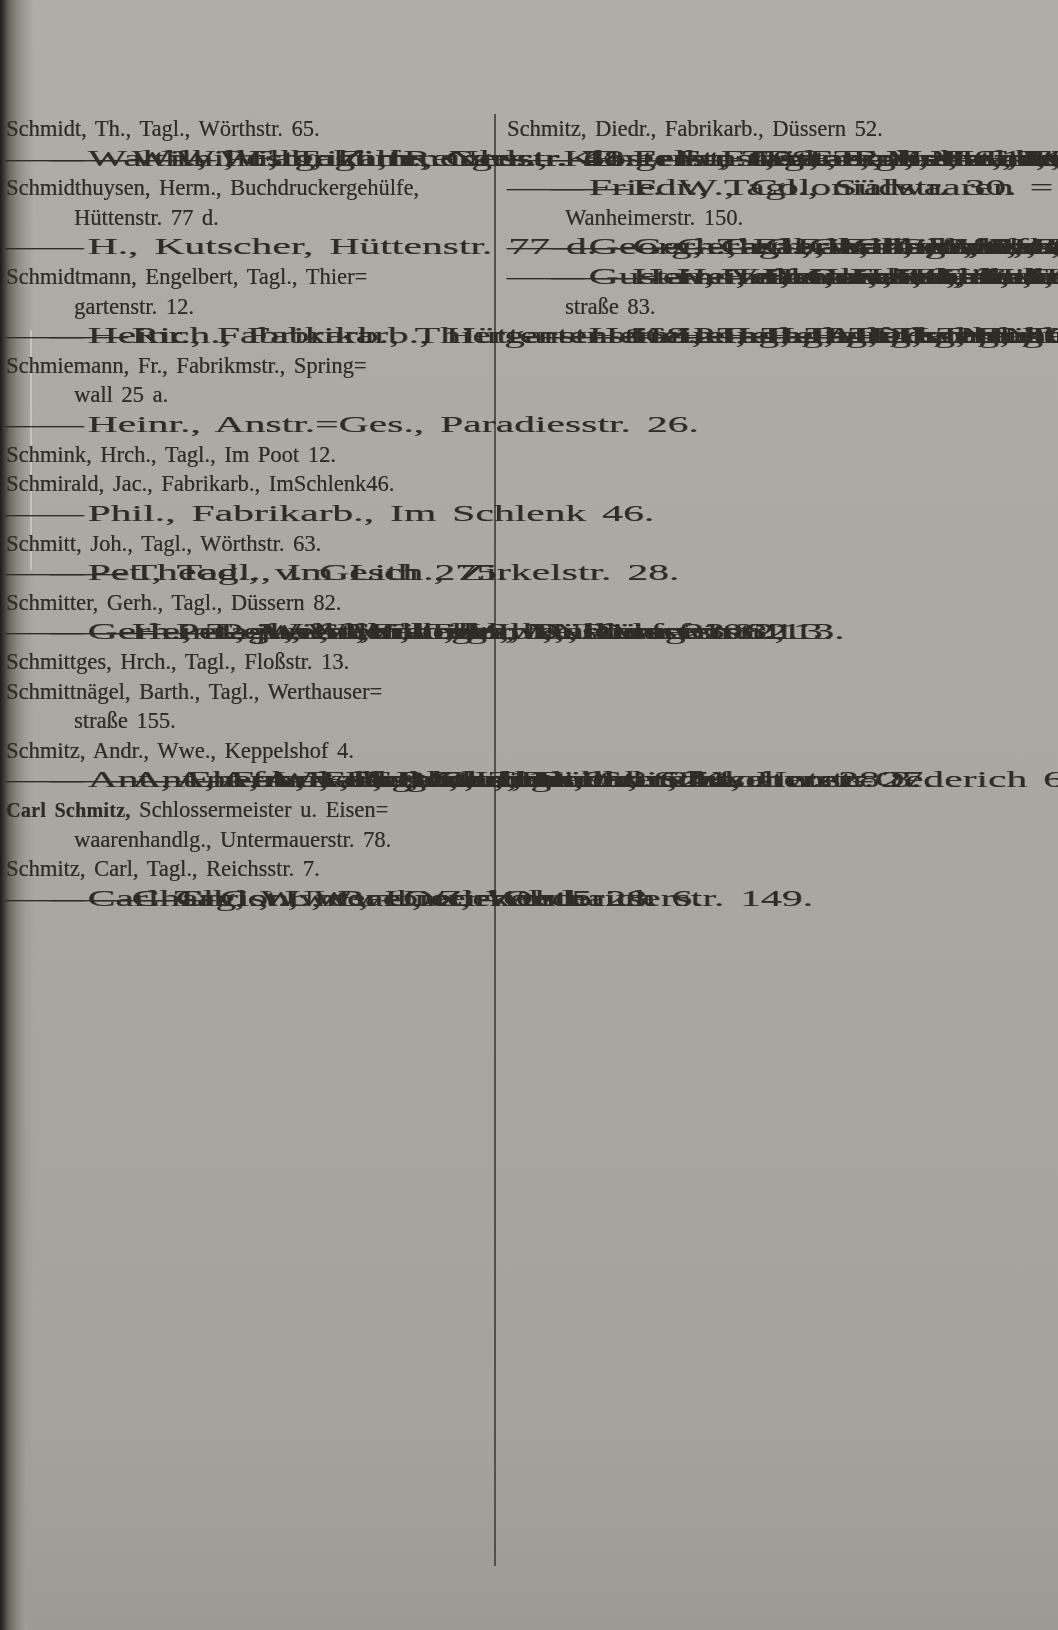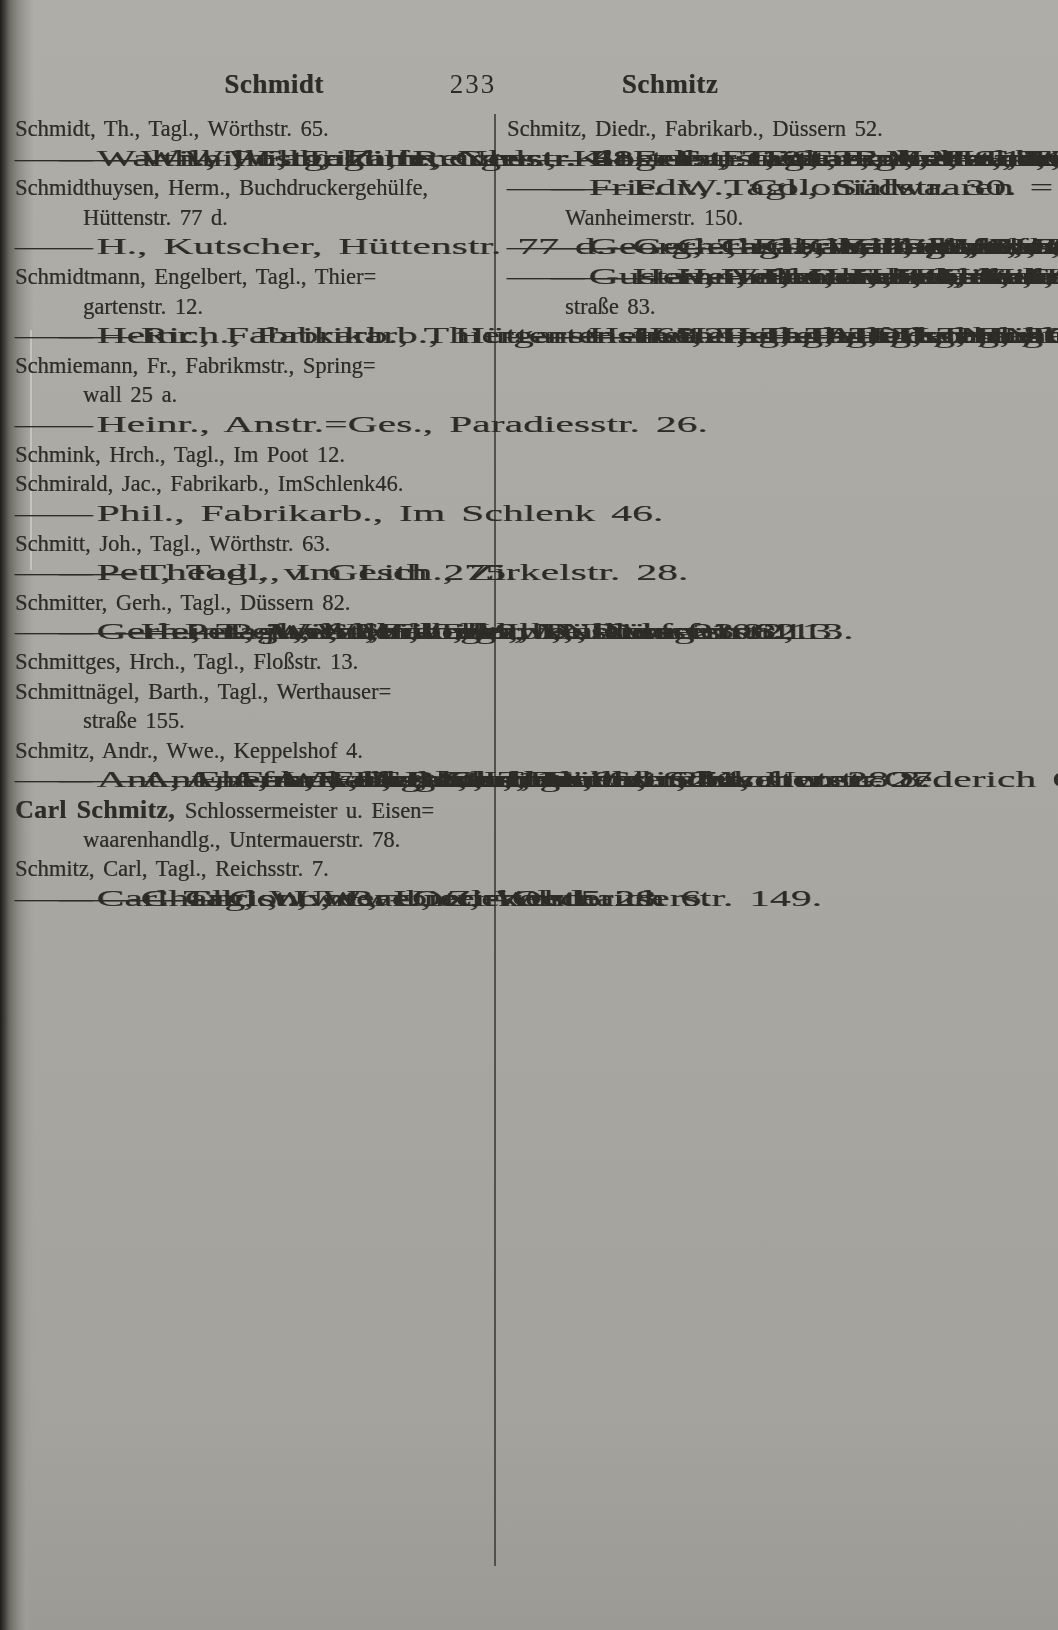--- a/index.html
+++ b/index.html
@@ -46,50 +46,45 @@
   .header .pageno{
     position:absolute;transform:translateX(-50%);
     font-weight:normal;letter-spacing:2px;
   }
   .col{
     position:absolute;top:114px;
     font-size:22.5px;
     word-spacing:3px;
     text-shadow:.4px 0 0 rgba(46,44,39,.55);
   }
-  .col-left{left:15px;width:470px;}
+  .col-left{left:6px;width:470px;}
   .col-right{left:507px;width:534px;}
   .line{
     height:29.62px;line-height:29.62px;
     white-space:nowrap;
   }
   .line.cont{padding-left:68px;font-family:Liberation Serif, serif;}
   .col-right .line.cont{padding-left:58px;}
   .dash{
     display:inline-block;width:44px;
     transform:scaleX(1.85);transform-origin:0 50%;
   }
   .bold-name{
-    font-weight:bold;font-size:26px;letter-spacing:.3px;
+    font-weight:bold;font-size:20px;letter-spacing:.3px;
   }
   .divider{
     position:absolute;left:494px;top:114px;width:2px;height:1452px;
     background:var(--divider);opacity:.85;
   }
 </style>
 </head>
 <body>
 
 <div class="page">
   <div class="binding"></div>
   <div class="scratch"></div>
 
-  <div class="header">
-    <span class="kw" style="left:274px">Schmidt</span>
-    <span class="pageno" style="left:473px">233</span>
-    <span class="kw" style="left:670px">Schmitz</span>
-  </div>
 
   <div class="divider"></div>
 
   <div class="col col-left"><div class="line main"><span>Schmidt, Th., Tagl., Wörthstr. 65.</span></div><div class="line dash"><span class="dash">—</span><span>Walth., Postgehülfe, Carlstr. 28.</span></div><div class="line dash"><span class="dash">—</span><span>Wilh., Fabrikarb., Neustr. 6.</span></div><div class="line dash"><span class="dash">—</span><span>Wilh., Tagl., Reichsstr. 41.</span></div><div class="line dash"><span class="dash">—</span><span>Wilh., Zimmerges., Klosterstr. 10.</span></div><div class="line main"><span>Schmidthuysen, Herm., Buchdruckergehülfe,</span></div><div class="line cont"><span>Hüttenstr. 77 d.</span></div><div class="line dash"><span class="dash">—</span><span>H., Kutscher, Hüttenstr. 77 d.</span></div><div class="line main"><span>Schmidtmann, Engelbert, Tagl., Thier=</span></div><div class="line cont"><span>gartenstr. 12.</span></div><div class="line dash"><span class="dash">—</span><span>Heinr., Fabrikarb., Thiergartenstr. 12.</span></div><div class="line dash"><span class="dash">—</span><span>Rich., Fabrikarb., Hüttenstr. 168.</span></div><div class="line main"><span>Schmiemann, Fr., Fabrikmstr., Spring=</span></div><div class="line cont"><span>wall 25 a.</span></div><div class="line dash"><span class="dash">—</span><span>Heinr., Anstr.=Ges., Paradiesstr. 26.</span></div><div class="line main"><span>Schmink, Hrch., Tagl., Im Poot 12.</span></div><div class="line main"><span>Schmirald, Jac., Fabrikarb., ImSchlenk46.</span></div><div class="line dash"><span class="dash">—</span><span>Phil., Fabrikarb., Im Schlenk 46.</span></div><div class="line main"><span>Schmitt, Joh., Tagl., Wörthstr. 63.</span></div><div class="line dash"><span class="dash">—</span><span>Pet., Tagl., Im Lith 275.</span></div><div class="line dash"><span class="dash">—</span><span>Theod., v. Gesch., Zirkelstr. 28.</span></div><div class="line main"><span>Schmitter, Gerh., Tagl., Düssern 82.</span></div><div class="line dash"><span class="dash">—</span><span>Gerh., Tagl., Steinweg 2.</span></div><div class="line dash"><span class="dash">—</span><span>Heinr., Weichensteller, Düssern 23.</span></div><div class="line dash"><span class="dash">—</span><span>Pet. jun., Fbrikarb., Neudorferstr. 113.</span></div><div class="line dash"><span class="dash">—</span><span>Pet.,sen.,Fabrikarb.,Neudorferstr.113.</span></div><div class="line dash"><span class="dash">—</span><span>Wilh., Fabrikarb., Düssern 82,</span></div><div class="line dash"><span class="dash">—</span><span>Wilh., Tagl., Kalkweg 106.</span></div><div class="line dash"><span class="dash">—</span><span>Wilh., Wwe., Düssern 82.</span></div><div class="line main"><span>Schmittges, Hrch., Tagl., Floßstr. 13.</span></div><div class="line main"><span>Schmittnägel, Barth., Tagl., Werthauser=</span></div><div class="line cont"><span>straße 155.</span></div><div class="line main"><span>Schmitz, Andr., Wwe., Keppelshof 4.</span></div><div class="line dash"><span class="dash">—</span><span>Ant., Ehefrau, Engelstr. 11.</span></div><div class="line dash"><span class="dash">—</span><span>Ant., Fabrikarb., Sternbuschw. 254.</span></div><div class="line dash"><span class="dash">—</span><span>Ant., Wwe., Bocksbart 9.</span></div><div class="line dash"><span class="dash">—</span><span>Arn., Fabrikarb., Breitestr. 41.</span></div><div class="line dash"><span class="dash">—</span><span>Arn., Tagl., Immendal 62 a.</span></div><div class="line dash"><span class="dash">—</span><span>Balth., Conducteur, Schwanenstr. 8.</span></div><div class="line dash"><span class="dash">—</span><span>Bernh., Tagl., Sternbuschw. 28.</span></div><div class="line dash"><span class="dash">—</span><span>Bertha, Näherin, Klosterstr. 27.</span></div><div class="line dash"><span class="dash">—</span><span>Carl, Buchbinder, Unter=Oederich 6.</span></div><div class="line main"><span class="bold-name">Carl Schmitz, </span><span>Schlossermeister u. Eisen=</span></div><div class="line cont"><span>waarenhandlg., Untermauerstr. 78.</span></div><div class="line main"><span>Schmitz, Carl, Tagl., Reichsstr. 7.</span></div><div class="line dash"><span class="dash">—</span><span>Carl Tagl., Unter=Oederich 5.</span></div><div class="line dash"><span class="dash">—</span><span>Charl., Wwe., Unter=Oederich 6.</span></div><div class="line dash"><span class="dash">—</span><span>Christ., Wwe., Zirkelstr. 28.</span></div><div class="line dash"><span class="dash">—</span><span>Conr., Barbier, Werthauserstr. 149.</span></div></div>
   <div class="col col-right"><div class="line main"><span>Schmitz, Diedr., Fabrikarb., Düssern 52.</span></div><div class="line dash"><span class="dash">—</span><span>Engelb., Tagl., Ruhrstr. 15.</span></div><div class="line dash"><span class="dash">—</span><span>Ernst, Gärtner, Schwarzer Weg 51.</span></div><div class="line dash"><span class="dash">—</span><span>Ernst, Stat.=Assist., Wanheimerstr.162.</span></div><div class="line dash"><span class="dash">—</span><span>Ernst, Tagl., Hohestr. 3.</span></div><div class="line dash"><span class="dash">—</span><span>Franz, Maurer, Knüppelmarkt 16.</span></div><div class="line dash"><span class="dash">—</span><span>Franz, Maurer, Merkatorstr. 66 a.</span></div><div class="line dash"><span class="dash">—</span><span>Franz, Schriftsetzer, Grünstr. 43.</span></div><div class="line dash"><span class="dash">—</span><span>Franz, Tagl., Neustr. 48.</span></div><div class="line dash"><span class="dash">—</span><span>Franz, Wwe., Heerstr. 226.</span></div><div class="line dash"><span class="dash">—</span><span>Friedr., Ackerer, Heerstr. 263.</span></div><div class="line dash"><span class="dash">—</span><span>Friedr., Metzgerges., Gr. Kalkhof 12.</span></div><div class="line dash"><span class="dash">—</span></div><div class="line dash"><span class="dash">—</span><span>Friedr., Tagl., Südstr. 30.</span></div><div class="line dash"><span class="dash">—</span><span>F. W., Colonialwaaren = Handlung,</span></div><div class="line cont"><span>Wanheimerstr. 150.</span></div><div class="line dash"><span class="dash">—</span><span>Georg, Tagl., Wanheimerstr. 145.</span></div><div class="line dash"><span class="dash">—</span><span>Gerh., Fabrikarb., Mohrenstr. 5.</span></div><div class="line dash"><span class="dash">—</span><span>Gerh., Fabrikarb., Neustr. 6.</span></div><div class="line dash"><span class="dash">—</span><span>Gerh., Fabrikarb., Thiergartenstr. 14.</span></div><div class="line dash"><span class="dash">—</span><span>Gerh., Tagl., Unt.=Oederich 8.</span></div><div class="line dash"><span class="dash">—</span><span>Gerh., Wwe., Umgasse 2.</span></div><div class="line dash"><span class="dash">—</span><span>Gottfr., Fabrikarb., Keppelshof 4.</span></div><div class="line dash"><span class="dash">—</span><span>Gottfr., Fabrikarb., Coloniestr. 152.</span></div><div class="line dash"><span class="dash">—</span><span>Gottfr., Schlosser, Hagelsg. 18 b.</span></div><div class="line dash"><span class="dash">—</span><span>Gust., Mag.=Verw., Essenbergerstr 49a.</span></div><div class="line dash"><span class="dash">—</span><span>Gust., Tagl., Umgasse 2.</span></div><div class="line dash"><span class="dash">—</span></div><div class="line dash"><span class="dash">—</span><span>Gustav, Volontair, Hohestr. 35.</span></div><div class="line dash"><span class="dash">—</span><span>Heinr., Blockwärt., Sternbuschw. 286.</span></div><div class="line dash"><span class="dash">—</span><span>Heinr., Conditor, Sonnenwall 26.</span></div><div class="line dash"><span class="dash">—</span><span>Heinr., Fabrikarb., Alte Markt 1.</span></div><div class="line dash"><span class="dash">—</span><span>Heinr., Fabrikarb., Düsseld. Ch. 129.</span></div><div class="line dash"><span class="dash">—</span><span>Heinr., Fabrikarb., Düssern 52.</span></div><div class="line dash"><span class="dash">—</span><span>Heinr., Fabrikarb., Lotharstr. 134.</span></div><div class="line dash"><span class="dash">—</span><span>Heinr., Fabrikarb., Vulkanstr. 121.</span></div><div class="line dash"><span class="dash">—</span><span>Heinr., v. Gesch., Düssern 52.</span></div><div class="line dash"><span class="dash">—</span><span>Heinr., v. Gesch., Wanheimerstr. 312.</span></div><div class="line dash"><span class="dash">—</span><span>Heinr., Schriftsetz., Düsseldorferstr. 84.</span></div><div class="line dash"><span class="dash">—</span></div><div class="line cont"><span>straße 83.</span></div><div class="line dash"><span class="dash">—</span><span>Heinr., Tagl., Auf der Höhe 51.</span></div><div class="line dash"><span class="dash">—</span><span>Heinr., Tagl., Düssern 30.</span></div><div class="line dash"><span class="dash">—</span><span>Heinr., Tagl., Lotharstr. 134.</span></div><div class="line dash"><span class="dash">—</span><span>Heinr., Tagl., Neustr. 52.</span></div><div class="line dash"><span class="dash">—</span><span>Heinr., Tagl., Niederstr. 54.</span></div><div class="line dash"><span class="dash">—</span><span>Heinr., Tagl., Ober=Oederich 3.</span></div><div class="line dash"><span class="dash">—</span><span>Heinr., Tagl., Untermauerstr. 101.</span></div><div class="line dash"><span class="dash">—</span><span>Heinr., Tagl., Unterstr. 58.</span></div></div>
 </div>
 
 </body></html>

